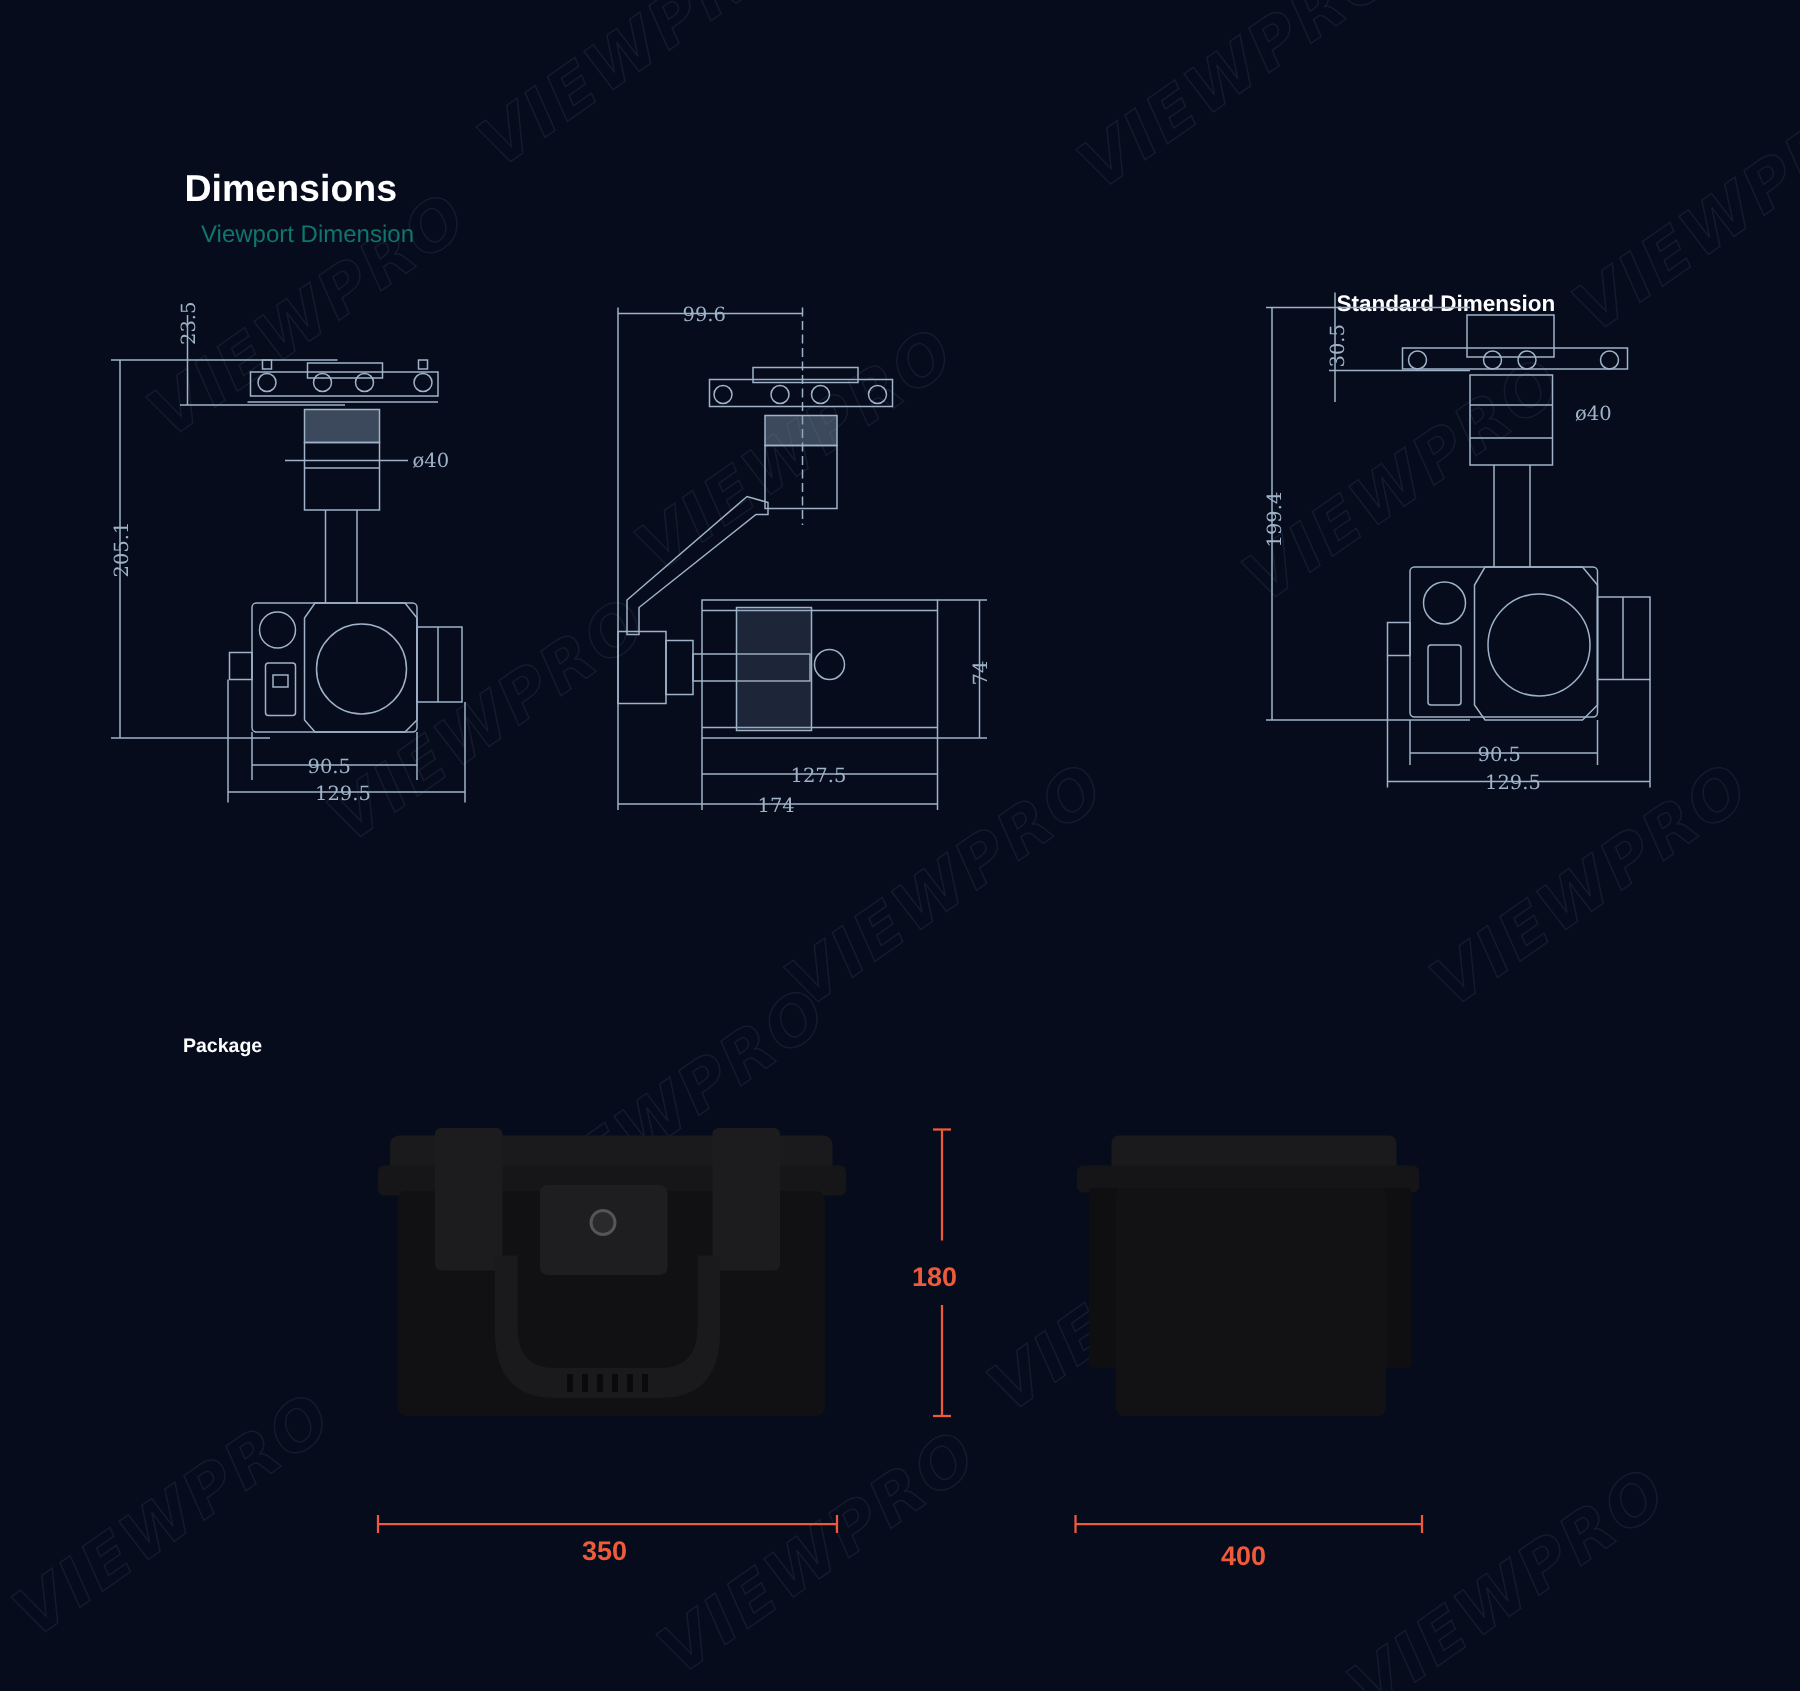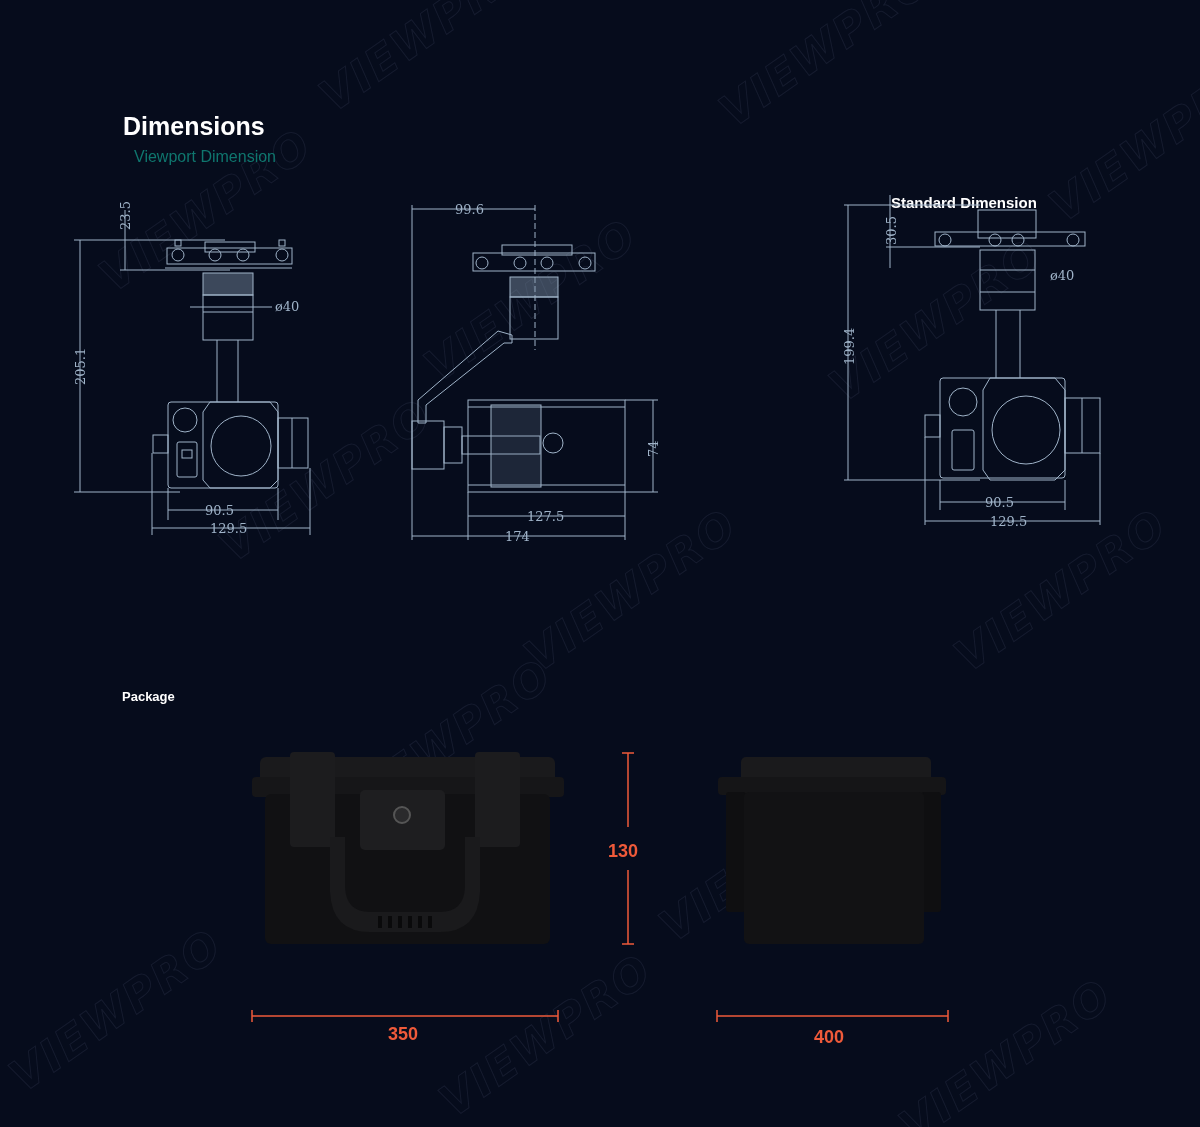--- a/index.html
+++ b/index.html
@@ -212,21 +212,21 @@
 </svg>
 
 <svg class="abs" style="left:618px;top:752px" width="20" height="194">
   <g stroke="#ef5a3a" stroke-width="1.5">
     <line x1="4" y1="1" x2="16" y2="1"></line>
       <line x1="10" y1="1" x2="10" y2="75"></line>
     <line x1="10" y1="118" x2="10" y2="192"></line>
       <line x1="4" y1="192" x2="16" y2="192"></line>
   </g>
 </svg>
-<div class="abs orange" style="left:608px;top:841px;">130</div>
+<div class="abs orange" style="left:608px;top:841px;">180</div>
 
 <svg class="abs" style="left:250px;top:1008px" width="312" height="16">
   <g stroke="#ef5a3a" stroke-width="1.5">
     <line x1="2" y1="2" x2="2" y2="14"></line>
       <line x1="2" y1="8" x2="308" y2="8"></line>
       <line x1="308" y1="2" x2="308" y2="14"></line>
   </g>
 </svg>
 <div class="abs orange" style="left:388px;top:1024px;">350</div>
 

